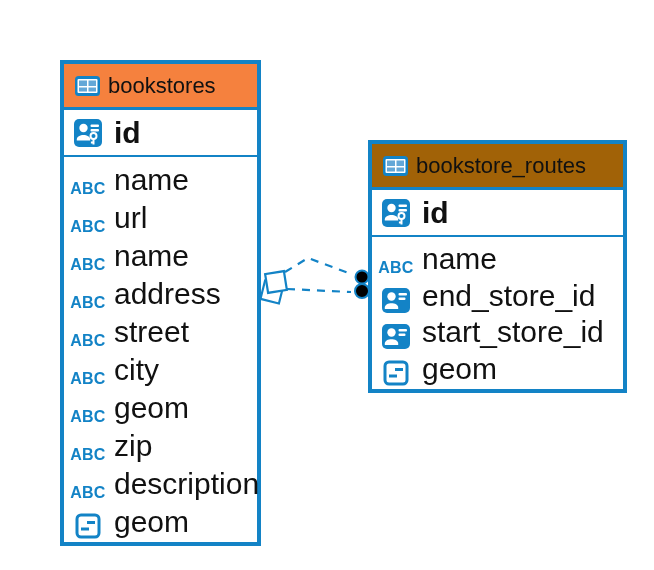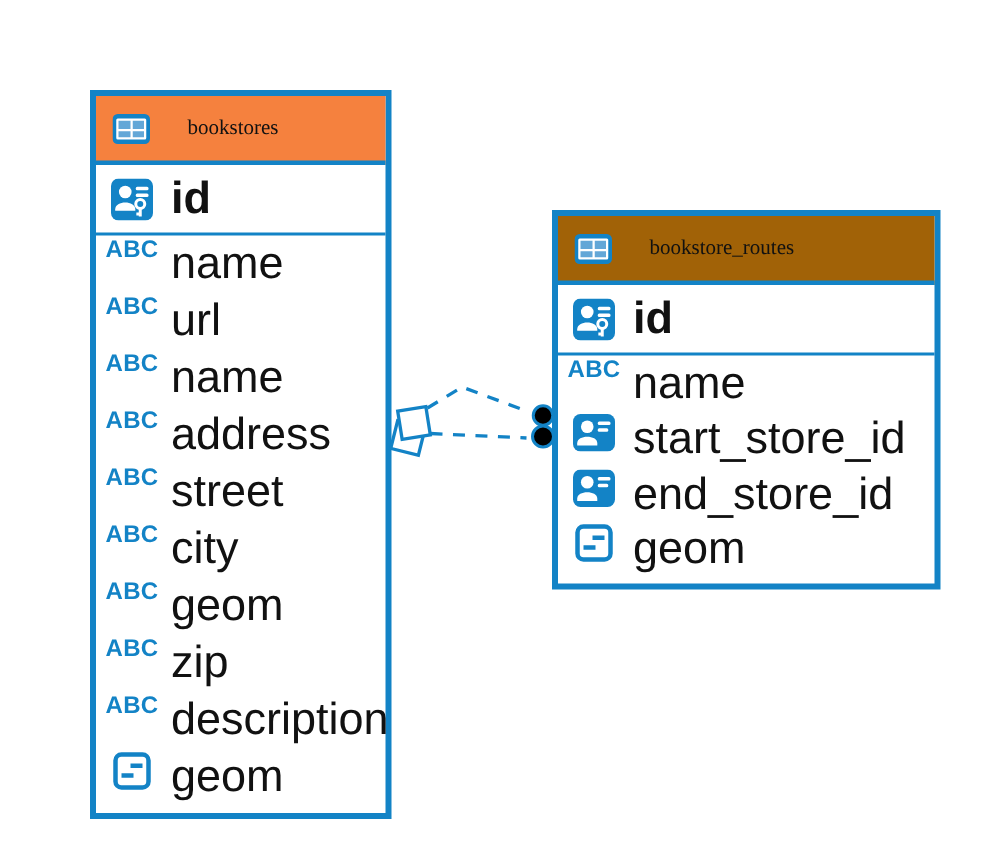--- a/index.html
+++ b/index.html
@@ -11,27 +11,27 @@
   .table {
     position:absolute; box-sizing:border-box; background:#ffffff;
     border:4px solid var(--accent); display:flex; flex-direction:column; z-index:1;
   }
   #table-0 { left:60px; top:60px; width:201px; height:486px; }
   #table-1 { left:368px; top:140px; width:259px; height:253px; }
   .header {
     flex:0 0 auto; height:43px; display:flex; align-items:center;
     padding:0 6px 0 10px; border-bottom:3px solid var(--accent);
   }
-  .tname { font-size:14px; margin-left:25px; white-space:nowrap;font-family:Liberation Serif, serif; }
+  .tname { font-size:22px; margin-left:8px; white-space:nowrap; }
   .pkrow {
     flex:0 0 auto; height:45px; display:flex; align-items:center;
     padding:0 6px; border-bottom:2.5px solid var(--accent); font-weight:bold;
   }
   .fields { flex:1 1 auto; display:flex; flex-direction:column; padding:2px 0 3px 0; }
-  .frow { flex:1 1 auto; display:flex; align-items:flex-start; padding:0 6px; }
+  .frow { flex:1 1 auto; display:flex; align-items:flex-end; padding:0 6px; }
   .icon-cell {
     flex:0 0 auto; width:36px; display:inline-flex;
     justify-content:center; align-items:center;
   }
   .header .icon-cell { width:26px; }
   .fname { font-size:30px; margin-left:8px; white-space:nowrap; }
   .abc {
     font-weight:800; font-size:16px; letter-spacing:0.2px;
     color:var(--accent); line-height:1;
   }
@@ -190,33 +190,33 @@
       <div class="frow">
         <span class="icon-cell">
           <svg width="28" height="25" viewBox="0 0 28 25">
     <rect width="28" height="25" rx="5" fill="#1383C6"></rect>
     <circle cx="9.5" cy="8.5" r="4.2" fill="#fff"></circle>
     <path d="M2.8 19.5 C2.8 13.8 16.2 13.8 16.2 19.5 L16.2 21 L2.8 21 Z" fill="#fff"></path>
     <rect x="16.5" y="5" width="8.5" height="2.4" rx="1" fill="#fff"></rect>
     <rect x="16.5" y="9.5" width="7" height="2.4" rx="1" fill="#fff"></rect>
           </svg>
         </span>
-        <span class="fname">start_store_id</span>
+        <span class="fname">end_store_id</span>
       </div>
       <div class="frow">
         <span class="icon-cell">
           <svg width="28" height="25" viewBox="0 0 28 25">
     <rect width="28" height="25" rx="5" fill="#1383C6"></rect>
     <circle cx="9.5" cy="8.5" r="4.2" fill="#fff"></circle>
     <path d="M2.8 19.5 C2.8 13.8 16.2 13.8 16.2 19.5 L16.2 21 L2.8 21 Z" fill="#fff"></path>
     <rect x="16.5" y="5" width="8.5" height="2.4" rx="1" fill="#fff"></rect>
     <rect x="16.5" y="9.5" width="7" height="2.4" rx="1" fill="#fff"></rect>
           </svg>
         </span>
-        <span class="fname">end_store_id</span>
+        <span class="fname">start_store_id</span>
       </div>
       <div class="frow">
         <span class="icon-cell">
           <svg width="26" height="26" viewBox="0 0 26 26">
     <rect x="2" y="2" width="22" height="22" rx="4" fill="none" stroke="#1383C6" stroke-width="3"></rect>
     <rect x="12" y="8" width="8" height="3" fill="#1383C6"></rect>
     <rect x="6" y="14.5" width="8" height="3" fill="#1383C6"></rect>
           </svg>
         </span>
         <span class="fname">geom</span>

